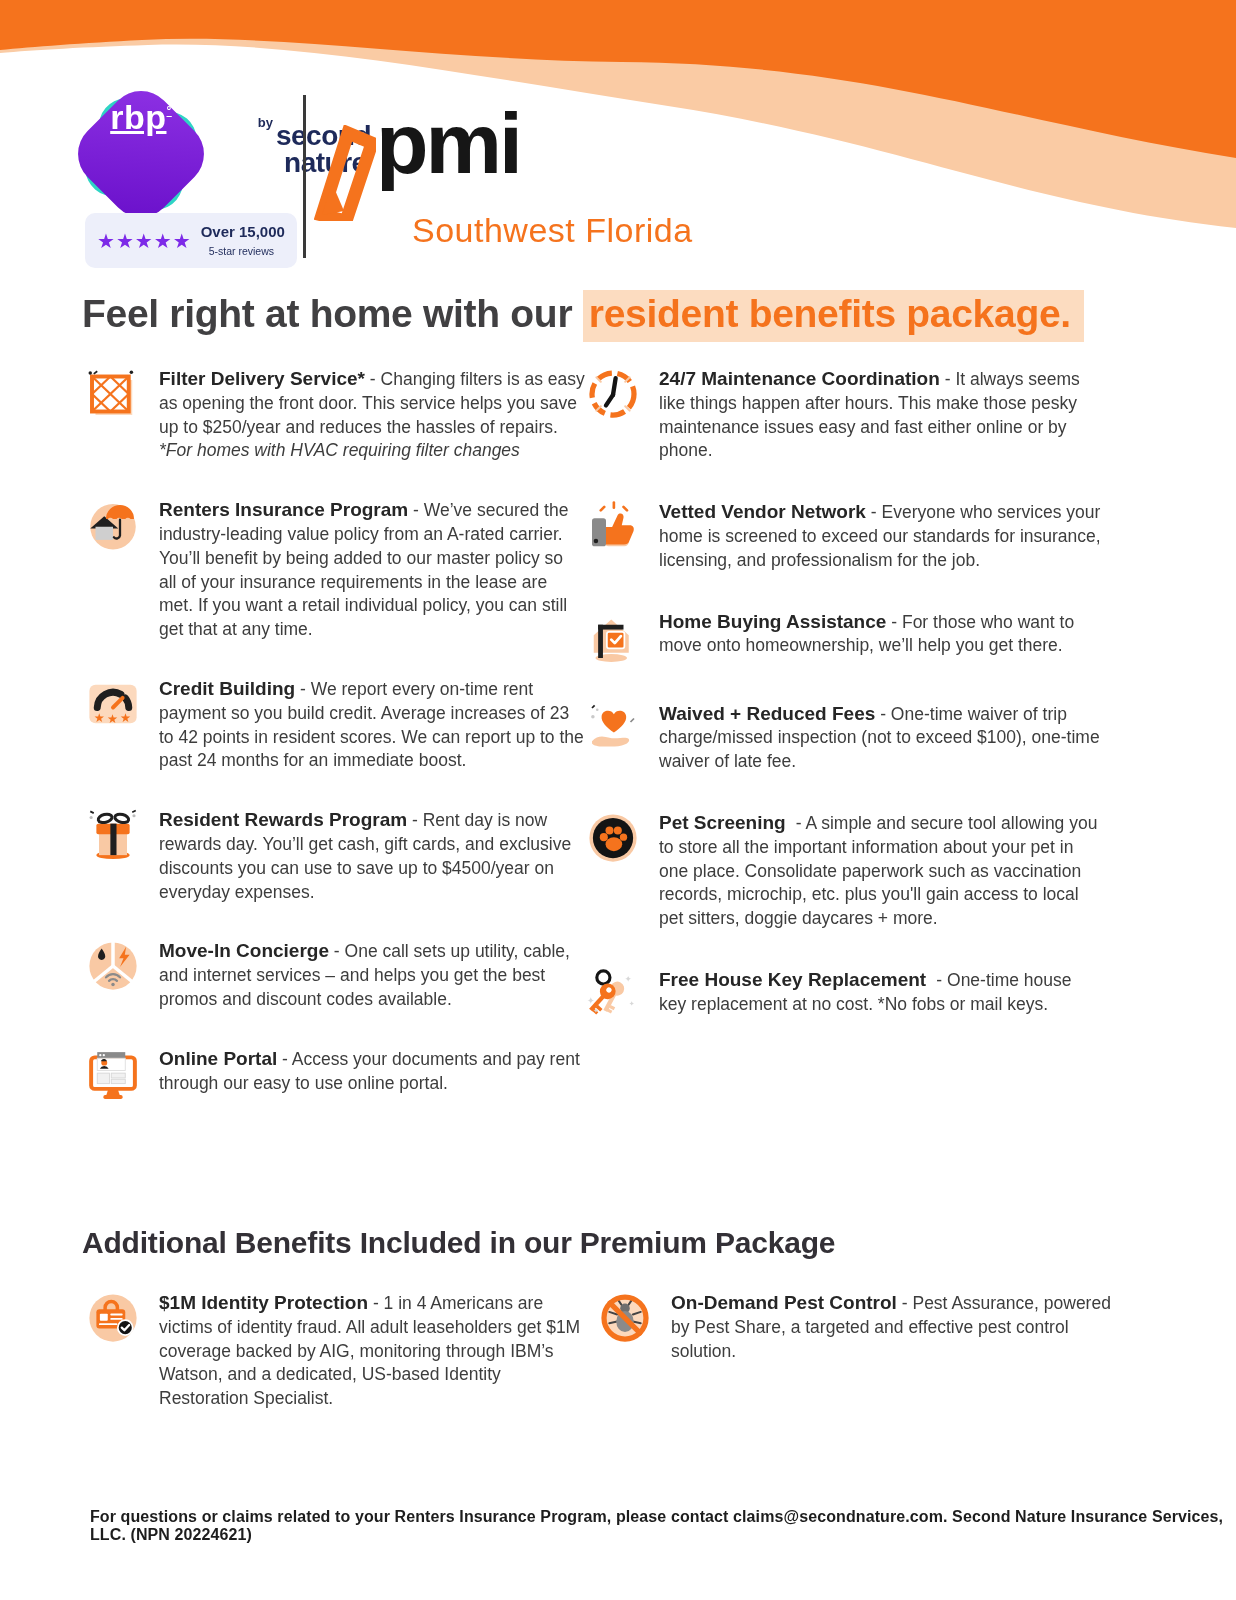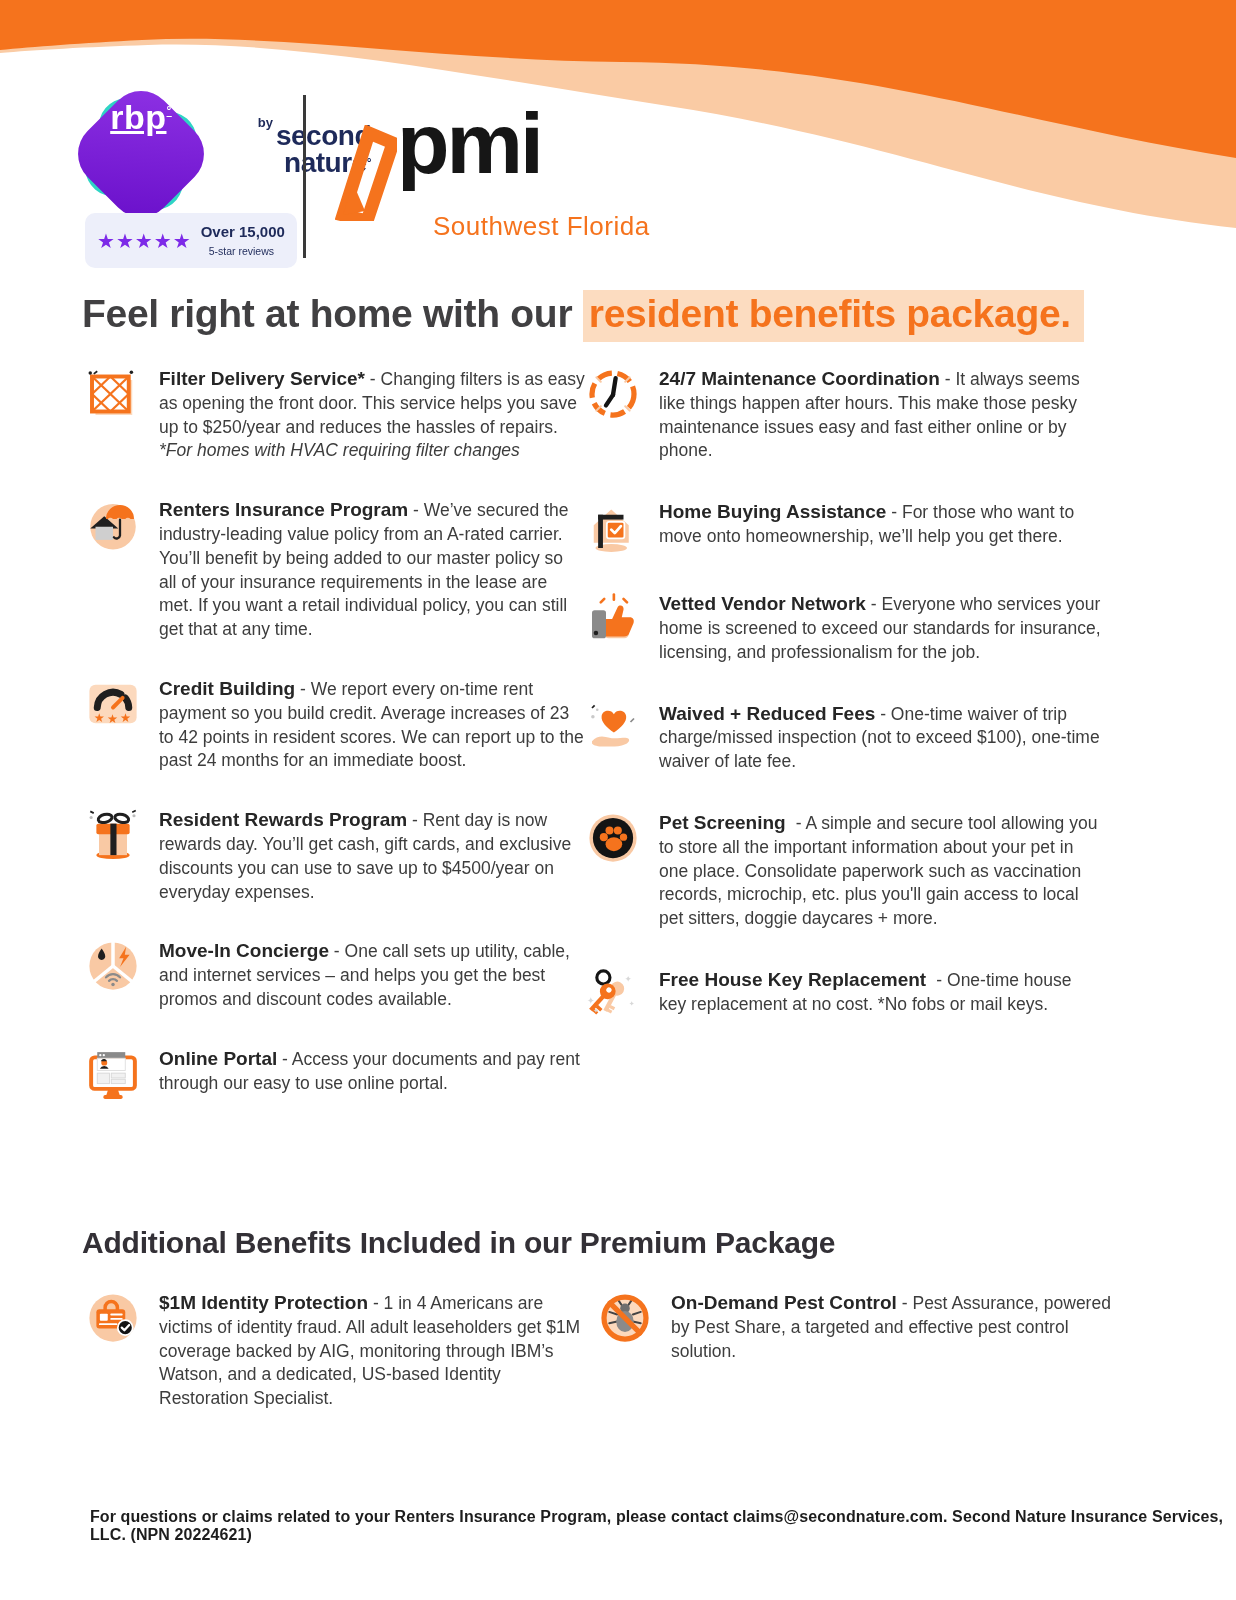--- a/index.html
+++ b/index.html
@@ -23,25 +23,25 @@
              color:#1e2a5a; font-weight:700; font-size:28px; line-height:0.95; letter-spacing:-0.5px; }
   .sn-by  { font-size:13px; font-weight:600; vertical-align:18px; letter-spacing:0; margin-right:3px; }
   .reviews-badge { position:absolute; left:0; top:118px; width:212px; padding:10px 12px;
                    background:#edeffa; border-radius:10px; display:flex; align-items:center; gap:9px; }
   .stars { color:#7d2ae8; font-size:20px; letter-spacing:1px; white-space:nowrap; }
   .reviews-text { color:#1e2a5a; line-height:1.1; }
   .reviews-line1 { font-weight:700; font-size:15px; }
   .reviews-line2 { font-size:10.5px; font-weight:500;margin-left:8px; }
   .logo-divider { position:absolute; left:218px; top:0; width:2.5px; height:163px; background:#3a3a3a; }
 
-  .pmi { position:absolute; left:250px; top:8px; width:360px; }
+  .pmi { position:absolute; left:229px; top:8px; width:360px; }
   .pmi-row { display:flex; align-items:flex-start; }
   .pmi-mark { margin-top:22px; }
   .pmi-name { font-size:86px; font-weight:800; letter-spacing:-3px; line-height:0.95; color:#161616; }
-  .pmi-region { color:#f5731d; font-size:26px; font-weight:500; letter-spacing:0.5px; margin:-10px 0 0 98px; white-space:nowrap; }
+  .pmi-region { color:#f5731d; font-size:34px; font-weight:500; letter-spacing:0.5px; margin:-10px 0 0 98px; white-space:nowrap; }
 
   
   .title { position:absolute; top:292px; left:82px; font-size:39px; color:#414042; letter-spacing:-0.3px; white-space:nowrap; }
   .title-highlight { color:#f5731d; font-weight:700; background:#fcdcc0; padding:2px 13px 7px 6px; }
 
   
   .benefits { position:absolute; top:366px; left:85px; display:grid; grid-template-columns:500px 518px; column-gap:0; }
   .col { display:flex; flex-direction:column; }
   .item { display:flex; gap:18px; margin-bottom:34px; }
   .col-right .item { margin-bottom:36px; }
@@ -233,51 +233,51 @@
             <line x1="32" y1="33" x2="35" y2="14" stroke="#141414" stroke-width="5" stroke-linecap="round"></line>
             <line x1="32" y1="33" x2="24" y2="45" stroke="#141414" stroke-width="5" stroke-linecap="round"></line>
           </svg>
         </div>
         <p class="txt"><b>24/7 Maintenance Coordination</b><span class="sep"> - </span><span>It always seems like things happen after hours. This make those pesky maintenance issues easy and fast either online or by phone.</span></p>
       </div>
 
       <div class="item">
         <div class="icon">
           <svg viewBox="0 0 64 64">
-            <ellipse cx="30" cy="56" rx="18" ry="4.5" fill="#f9c9a4"></ellipse>
-            <path d="M10,30 L30,12 L50,30 V50 H10 Z" fill="#f9c9a4"></path>
-            <rect x="15" y="18" width="5.5" height="38" fill="#1f1f1f"></rect>
-            <rect x="15" y="18" width="29" height="5.5" fill="#1f1f1f"></rect>
-            <rect x="25" y="26" width="20" height="19" rx="2.5" fill="#f5731d" stroke="#ffffff" stroke-width="2"></rect>
-            <path d="M30,35 l4,4 7,-8" fill="none" stroke="#ffffff" stroke-width="3.2" stroke-linecap="round" stroke-linejoin="round"></path>
-          </svg>
-        </div>
-        <p class="txt"><b>Home Buying Assistance</b><span class="sep"> - </span><span>For those who want to move onto homeownership, we’ll help you get there.</span></p>
-      </div>
-
-      <div class="item">
-        <div class="icon">
-          <svg viewBox="0 0 64 64">
             <rect x="22" y="32" width="28" height="22" rx="5" fill="#f9c9a4"></rect>
             <rect x="8" y="22" width="16" height="32" rx="3" fill="#8a8a8a"></rect>
             <circle cx="12.5" cy="48" r="2.6" fill="#1f1f1f"></circle>
             <path d="M24,52 V32 h7 l6,-13 c1.5,-4 8,-2.6 7,2.5 L42,30 h9 c4,0 5.5,3 4.5,6.5 L51,47 c-1,3.5 -3,5 -6.5,5 Z" fill="#f5731d"></path>
             <g stroke="#f5731d" stroke-width="3" stroke-linecap="round">
               <line x1="22" y1="9" x2="18" y2="13"></line>
                 <line x1="33" y1="4" x2="33" y2="10"></line>
                 <line x1="44" y1="9" x2="48" y2="13"></line>
             </g>
           </svg>
         </div>
         <p class="txt"><b>Vetted Vendor Network</b><span class="sep"> - </span><span>Everyone who services your home is screened to exceed our standards for insurance, licensing, and professionalism for the job.</span></p>
       </div>
 
       <div class="item">
         <div class="icon">
           <svg viewBox="0 0 64 64">
+            <ellipse cx="30" cy="56" rx="18" ry="4.5" fill="#f9c9a4"></ellipse>
+            <path d="M10,30 L30,12 L50,30 V50 H10 Z" fill="#f9c9a4"></path>
+            <rect x="15" y="18" width="5.5" height="38" fill="#1f1f1f"></rect>
+            <rect x="15" y="18" width="29" height="5.5" fill="#1f1f1f"></rect>
+            <rect x="25" y="26" width="20" height="19" rx="2.5" fill="#f5731d" stroke="#ffffff" stroke-width="2"></rect>
+            <path d="M30,35 l4,4 7,-8" fill="none" stroke="#ffffff" stroke-width="3.2" stroke-linecap="round" stroke-linejoin="round"></path>
+          </svg>
+        </div>
+        <p class="txt"><b>Home Buying Assistance</b><span class="sep"> - </span><span>For those who want to move onto homeownership, we’ll help you get there.</span></p>
+      </div>
+
+      <div class="item">
+        <div class="icon">
+          <svg viewBox="0 0 64 64">
             <path d="M33,15 C36,9 46,10 47,17 C48,24 41,30 33,36 C25,30 18,24 19,17 C20,10 30,9 33,15 Z" fill="#f5731d"></path>
             <path d="M8,46 C14,39 21,40 28,42 C33,43.5 41,42 46,42 C52,42 52,47 46,49.5 C38,53 28,52 21,52 C15,52 10,51 8,48.5 Z" fill="#f9c9a4"></path>
             <circle cx="9" cy="18" r="2" fill="#c9c9c9"></circle>
               <circle cx="14" cy="10" r="1.5" fill="#c9c9c9"></circle>
             <line x1="52" y1="24" x2="56" y2="20" stroke="#8a8a8a" stroke-width="2"></line>
             <line x1="8" y1="8" x2="11" y2="5" stroke="#1f1f1f" stroke-width="2"></line>
           </svg>
         </div>
         <p class="txt"><b>Waived + Reduced Fees</b><span class="sep"> - </span><span>One-time waiver of trip charge/missed inspection (not to exceed $100), one-time waiver of late fee.</span></p>
       </div>

